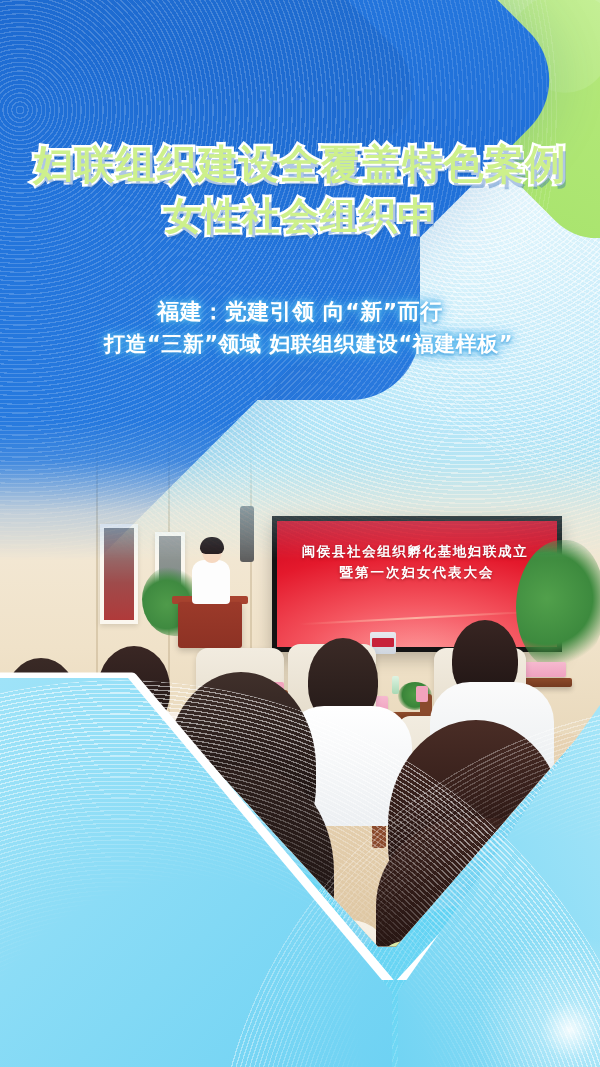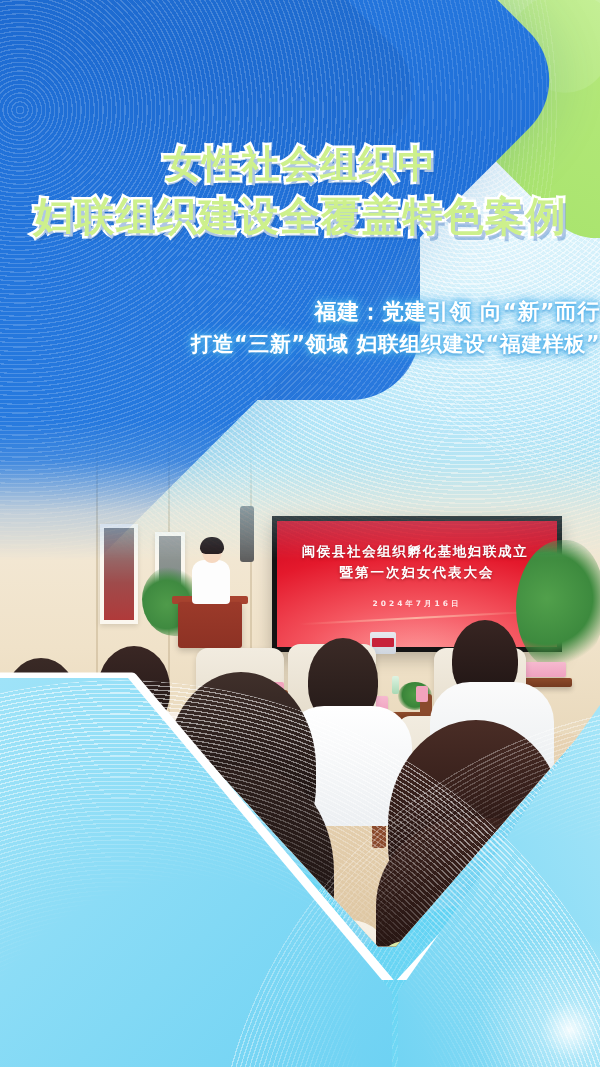--- a/index.html
+++ b/index.html
@@ -180,21 +180,20 @@
     font-family:"DejaVu Sans","Liberation Sans",sans-serif;
     font-weight:bold;
     font-size:22px;
     line-height:32px;
     color:#ffffff;
     text-shadow:
       0 0 4px #56b7ef, 0 0 8px #56b7ef, 0 0 14px #3fa9e8,
       0 2px 2px rgba(20,90,160,.35);
     letter-spacing:.5px;
     white-space:nowrap;
-    text-align:right;
   }
   .sub-line.l2{ font-size:21px;padding-left:17px; }
 
   
   .photo-area{
     position:absolute; left:0; top:420px; width:600px; height:560px;
     z-index:20;
     -webkit-mask-image:
        linear-gradient(180deg, rgba(0,0,0,0) 0px, rgba(0,0,0,.12) 40px, rgba(0,0,0,.75) 92px, #000 140px, #000 100%);
             mask-image:
@@ -299,21 +298,20 @@
 
         <div class="frame" style="left:100px; top:104px; width:38px; height:100px;"></div>
         <div class="frame f2" style="left:155px; top:112px; width:30px; height:92px;"></div>
         <div class="speaker-box" style="left:240px; top:86px; width:14px; height:56px;"></div>
 
         <div class="led">
           <div class="led-glow"></div>
           <div class="led-ray"></div>
           <div class="led-t1">闽侯县社会组织孵化基地妇联成立</div>
           <div class="led-t2">暨第一次妇女代表大会</div>
-          <div class="led-date">2024年7月16日</div>
         </div>
 
         <div class="plant"></div>
         <div class="plant2"></div>
 
         <div class="podium-top"></div>
         <div class="podium"></div>
         <div class="speaker-body"></div>
         <div class="speaker-head"></div>
         <div class="speaker-hair"></div>
@@ -394,22 +392,22 @@
        -webkit-mask-image:radial-gradient(circle at 57% 40%, rgba(0,0,0,0) 26%, #000 44%, #000 64%, rgba(0,0,0,0) 82%);
        mask-image:radial-gradient(circle at 57% 40%, rgba(0,0,0,0) 26%, #000 44%, #000 64%, rgba(0,0,0,0) 82%);"></div>
   <div style="position:absolute;left:210px;top:700px;width:1000px;height:1000px;border-radius:50%;z-index:27;pointer-events:none;
        background:repeating-radial-gradient(circle at 50% 50%, rgba(255,255,255,0) 0px, rgba(255,255,255,0) 3.2px, rgba(255,255,255,.55) 3.2px, rgba(255,255,255,.55) 4.4px);
        -webkit-mask-image:radial-gradient(circle at 34% 33%, rgba(0,0,0,0) 20%, #000 38%, #000 60%, rgba(0,0,0,0) 80%);
        mask-image:radial-gradient(circle at 34% 33%, rgba(0,0,0,0) 20%, #000 38%, #000 60%, rgba(0,0,0,0) 80%);"></div>
   <div style="position:absolute;left:440px;top:900px;width:260px;height:260px;z-index:28;pointer-events:none;
        background:radial-gradient(circle at 50% 50%, rgba(255,255,255,.9) 0%, rgba(255,255,255,.3) 16%, rgba(255,255,255,0) 52%);"></div>
 
   <div class="title-wrap">
+    <div class="title-line l2">妇联组织建设全覆盖特色案例</div>
     <div class="title-line l1">女性社会组织中</div>
-    <div class="title-line l2">妇联组织建设全覆盖特色案例</div>
   </div>
 
   <div class="subtitle-wrap">
     <div class="sub-line l1">福建：党建引领 向“新”而行</div>
     <div class="sub-line l2">打造“三新”领域 妇联组织建设“福建样板”</div>
   </div>
 
 </div>
 
 </body></html>

